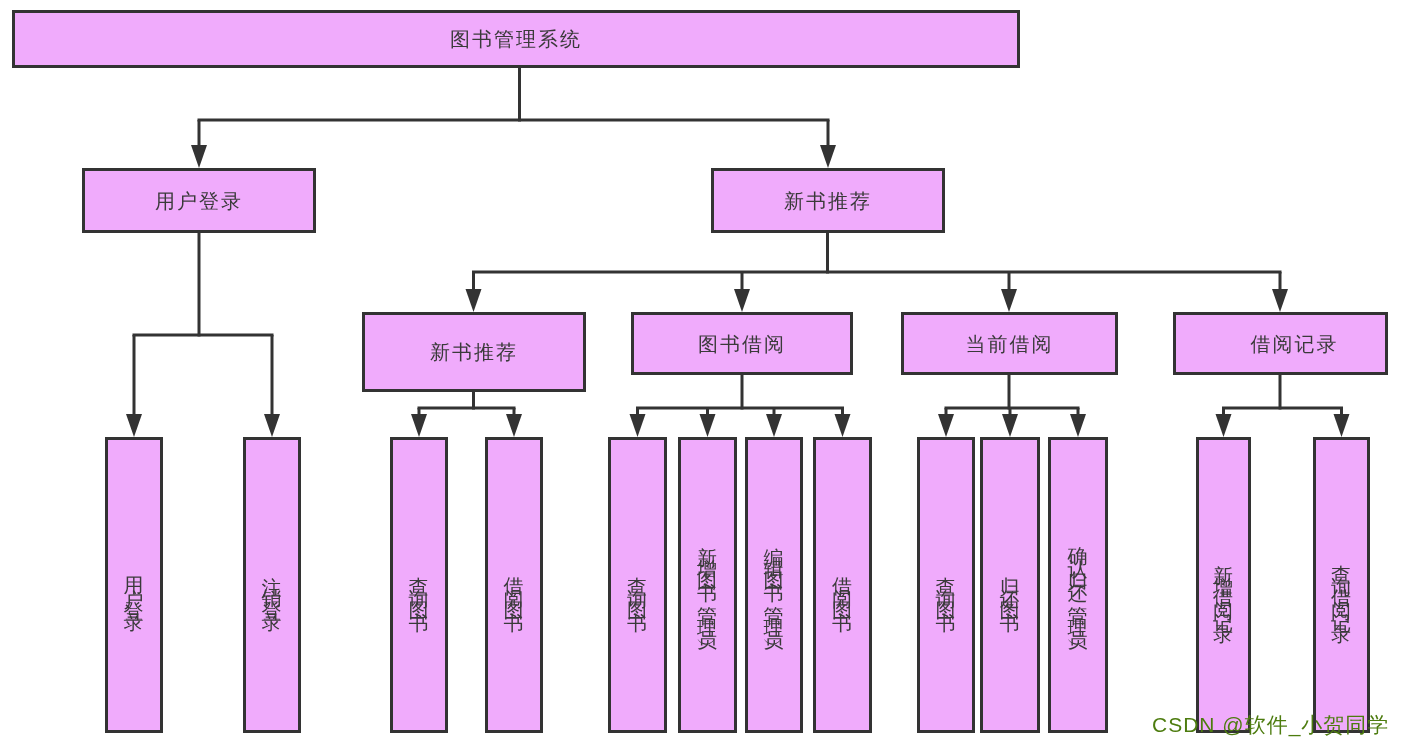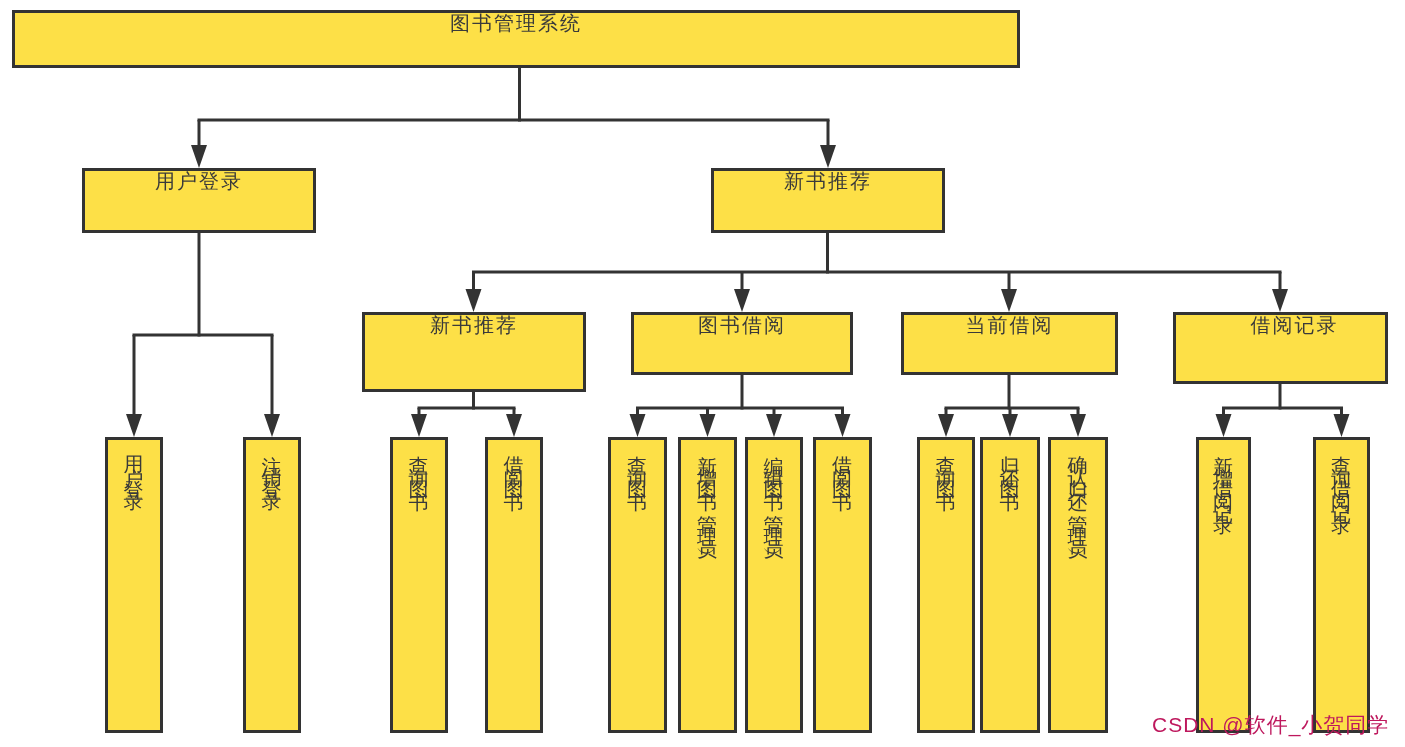--- a/index.html
+++ b/index.html
@@ -27,24 +27,24 @@
     fill: none;
   }
   svg.connectors polygon {
     fill: #333333;
     stroke: none;
   }
   .node {
     position: absolute;
     box-sizing: border-box;
     border: 3px solid #333333;
-    background: #fde047;
+    background: #f0abfc;
     color: #3a3a3a;
     display: flex;
-    align-items: flex-start;
+    align-items: center;
     justify-content: center;
     font-size: 20px;
     letter-spacing: 2px;
     line-height: 1;
   }
   .leaf {
     top: 437px;
     height: 296px;
   }
   .leaf .vert {
@@ -54,41 +54,41 @@
     line-height: 1;
     white-space: nowrap;
   }
   
   #node-root   { left: 12px;   top: 10px;  width: 1008px; height: 58px; }
   #node-login  { left: 82px;   top: 168px; width: 234px;  height: 65px; }
   #node-mgmt   { left: 711px;  top: 168px; width: 234px;  height: 65px; }
   #node-nb     { left: 362px;  top: 312px; width: 224px;  height: 80px; }
   #node-bw     { left: 631px;  top: 312px; width: 222px;  height: 63px; }
   #node-cu     { left: 901px;  top: 312px; width: 217px;  height: 63px; }
-  #node-re     { left: 1173px; top: 312px; width: 215px;  height: 72px; padding-left: 28px; }
+  #node-re     { left: 1173px; top: 312px; width: 215px;  height: 63px; padding-left: 28px; }
   #node-l1 { left: 105px;  width: 58px; }
   #node-l2 { left: 243px;  width: 58px; }
   #node-n1 { left: 390px;  width: 58px; }
   #node-n2 { left: 485px;  width: 58px; }
   #node-b1 { left: 608px;  width: 59px; }
   #node-b2 { left: 678px;  width: 59px; }
   #node-b3 { left: 745px;  width: 58px; }
   #node-b4 { left: 813px;  width: 59px; }
   #node-c1 { left: 917px;  width: 58px; }
   #node-c2 { left: 980px;  width: 60px; }
   #node-c3 { left: 1048px; width: 60px; }
   #node-r1 { left: 1196px; width: 55px; }
   #node-r2 { left: 1313px; width: 57px; }
   .watermark {
     position: absolute;
     left: 1152px;
     top: 711px;
     font-size: 21px;
     letter-spacing: 1px;
-    color: #be185d;
+    color: #4d7c0f;
     z-index: 5;
     white-space: nowrap;
   }
 </style>
 </head>
 <body>
 
 <div class="stage">
 
   <svg class="connectors" viewBox="0 0 1405 747" xmlns="http://www.w3.org/2000/svg">

